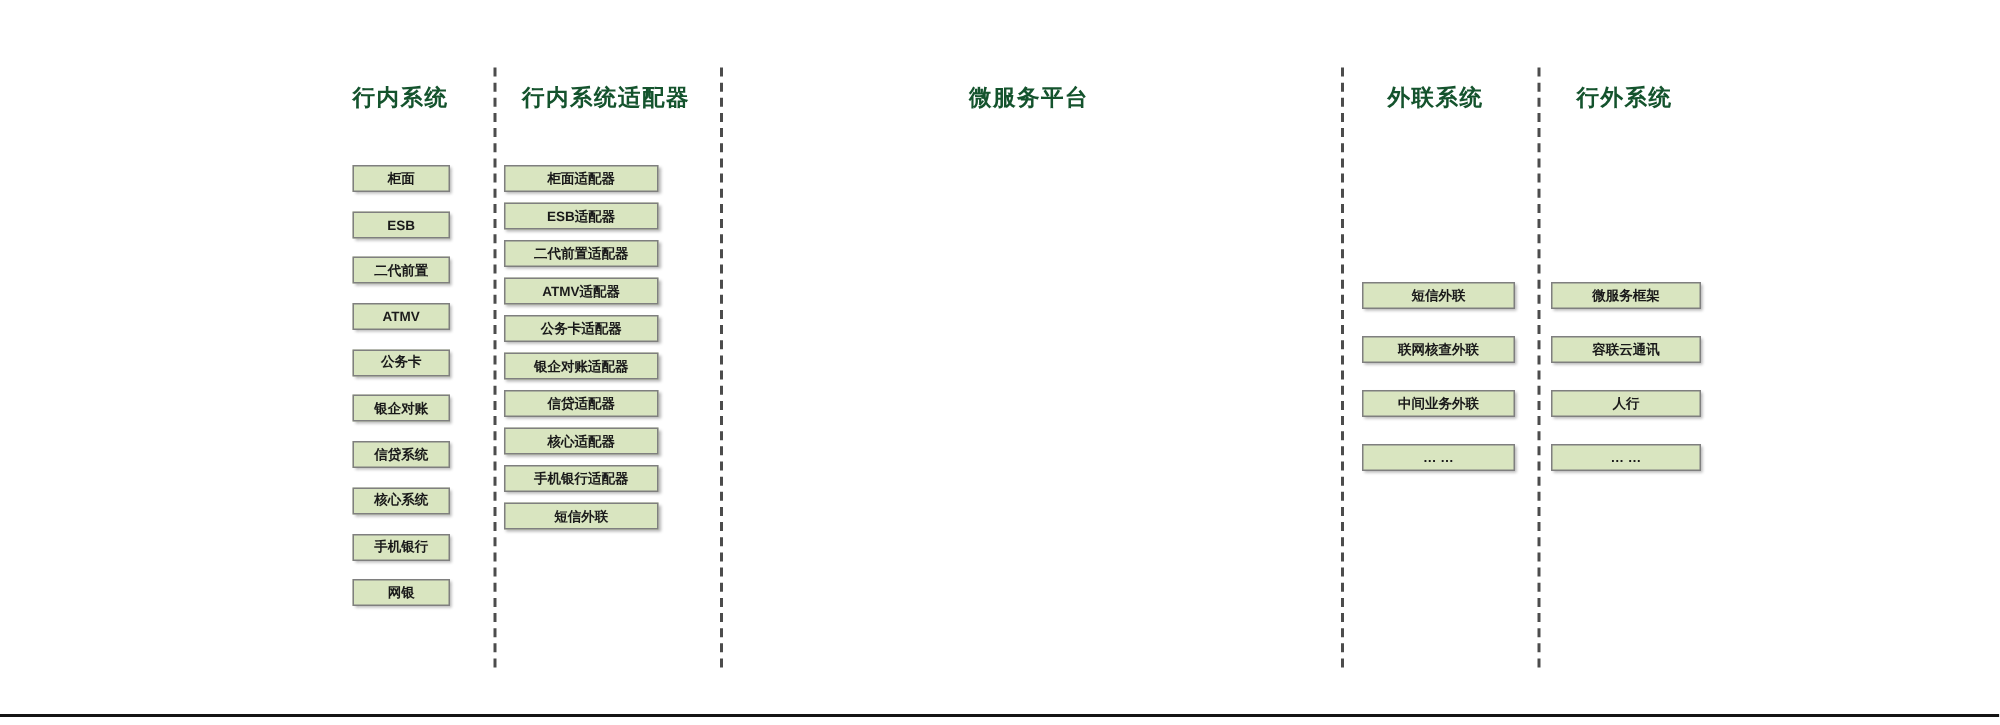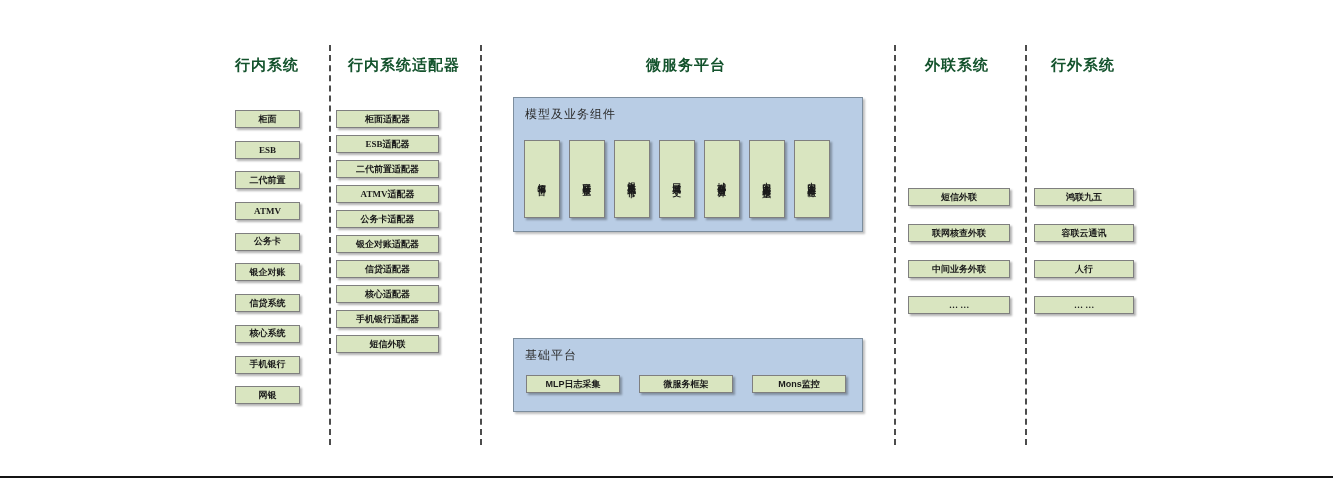--- a/index.html
+++ b/index.html
@@ -8,21 +8,21 @@
 
   .col-title{
     position:absolute;top:56px;transform:translateX(-50%);
     font-size:15px;font-weight:bold;color:#14532d;white-space:nowrap;letter-spacing:1px;
   }
 
   .vsep{position:absolute;top:45px;height:400px;width:0;border-left:2px dashed #4c4c4c;}
 
   .baseline{position:absolute;left:0;right:0;top:476px;height:2px;background:#141414;}
 
-  .list{position:absolute;display:flex;flex-direction:column;font-family:Liberation Serif, serif;}
+  .list{position:absolute;display:flex;flex-direction:column;}
   .list-inbank{left:235px;top:110px;width:65px;gap:12.7px;}
   .list-adapters{left:336px;top:110px;width:103px;gap:7px;}
   .list-external{left:908px;top:188px;width:102px;gap:18px;}
   .list-outside{left:1034px;top:188px;width:100px;gap:18px;}
 
   .gbox{
     background:var(--box-green,#d9e5c0);
     border:1px solid var(--border-gray,#7f7f7f);
     box-shadow:1.5px 1.5px 2px rgba(0,0,0,.30);
     height:18px;box-sizing:border-box;
@@ -92,51 +92,31 @@
       <div class="gbox">二代前置适配器</div>
       <div class="gbox">ATMV适配器</div>
       <div class="gbox">公务卡适配器</div>
       <div class="gbox">银企对账适配器</div>
       <div class="gbox">信贷适配器</div>
       <div class="gbox">核心适配器</div>
       <div class="gbox">手机银行适配器</div>
       <div class="gbox">短信外联</div>
     </div>
 
-  <div class="section sec1">
-    <div class="sec-title">模型及业务组件</div>
-    <div class="vrow">
-        <div class="vbox">短信平台</div>
-        <div class="vbox">联网核查</div>
-        <div class="vbox">银联及银行卡</div>
-        <div class="vbox">同城票交</div>
-        <div class="vbox">城商行清算</div>
-        <div class="vbox">中间业务模型</div>
-        <div class="vbox">中间业务组件</div>
-      </div>
-  </div>
 
 
-  <div class="section sec3">
-    <div class="sec-title">基础平台</div>
-    <div class="hrow">
-        <div class="gbox">MLP日志采集</div>
-        <div class="gbox">微服务框架</div>
-        <div class="gbox">Mons监控</div>
-      </div>
-  </div>
 
   <div class="list list-external">
       <div class="gbox">短信外联</div>
       <div class="gbox">联网核查外联</div>
       <div class="gbox">中间业务外联</div>
       <div class="gbox">… …</div>
     </div>
 
   <div class="list list-outside">
-      <div class="gbox">鸿联九五</div>
+      <div class="gbox">微服务框架</div>
       <div class="gbox">容联云通讯</div>
       <div class="gbox">人行</div>
       <div class="gbox">… …</div>
     </div>
 
   <div class="baseline"></div>
 </div>
 
 </body></html>

